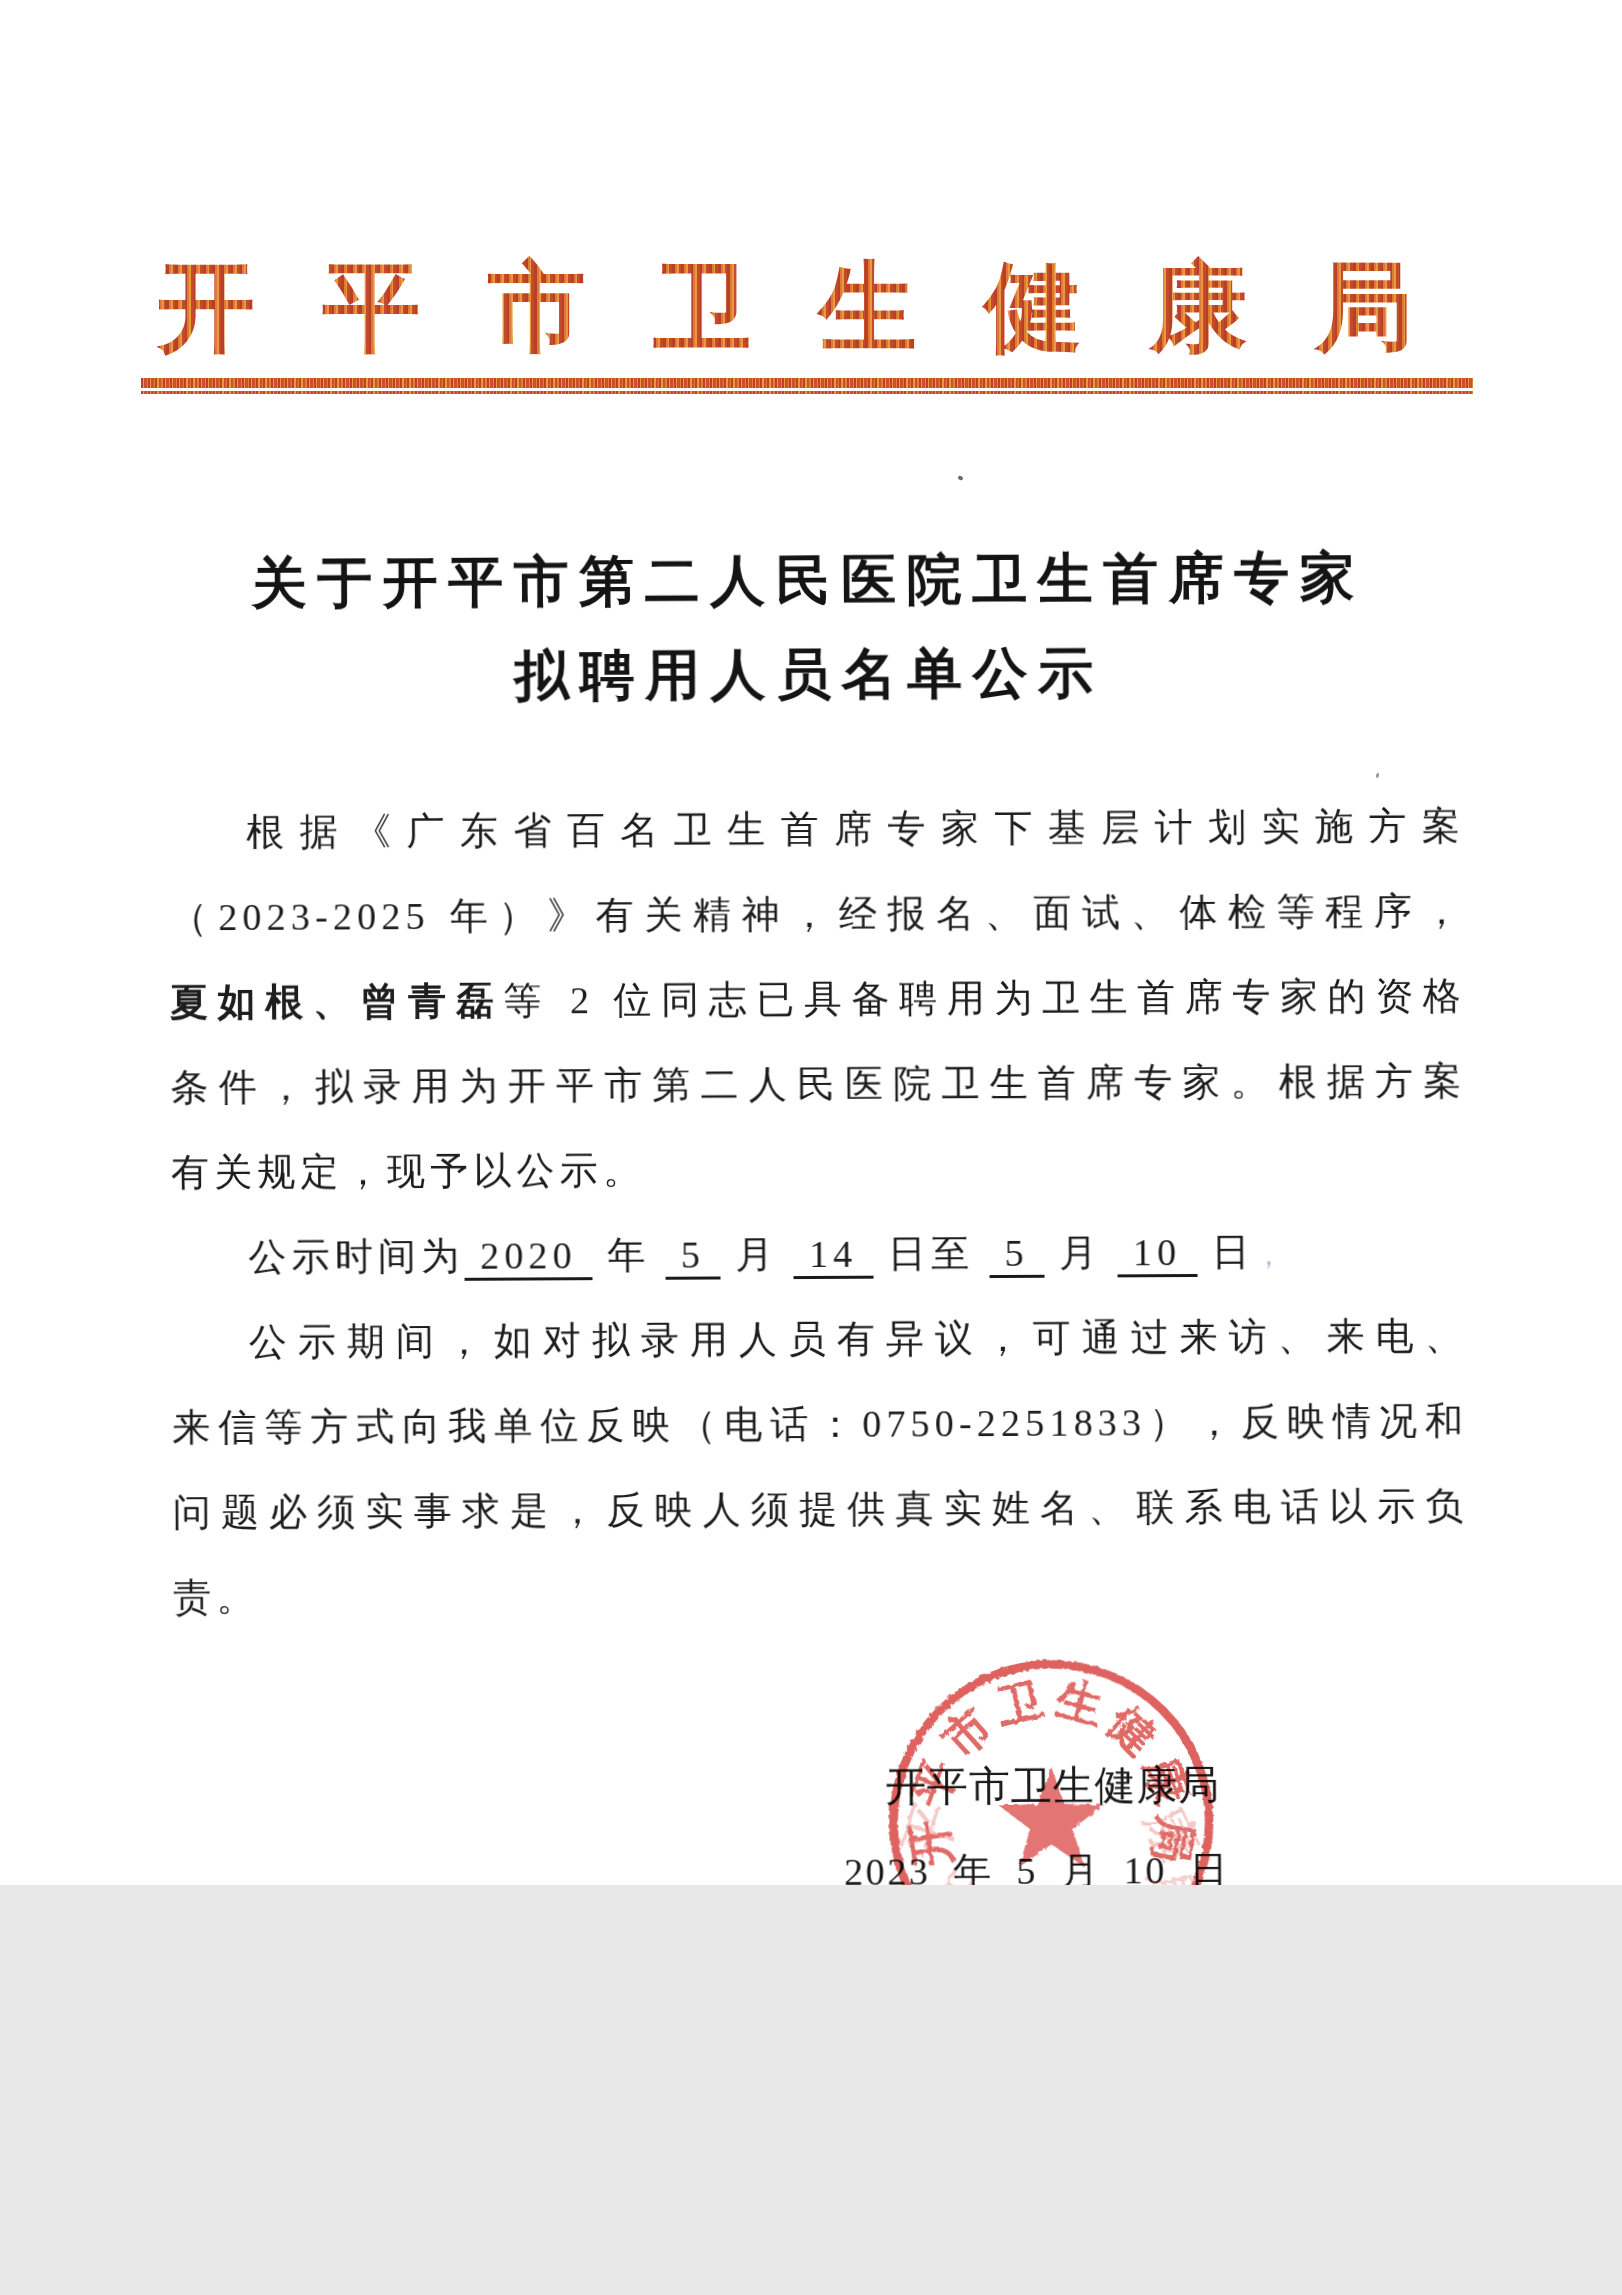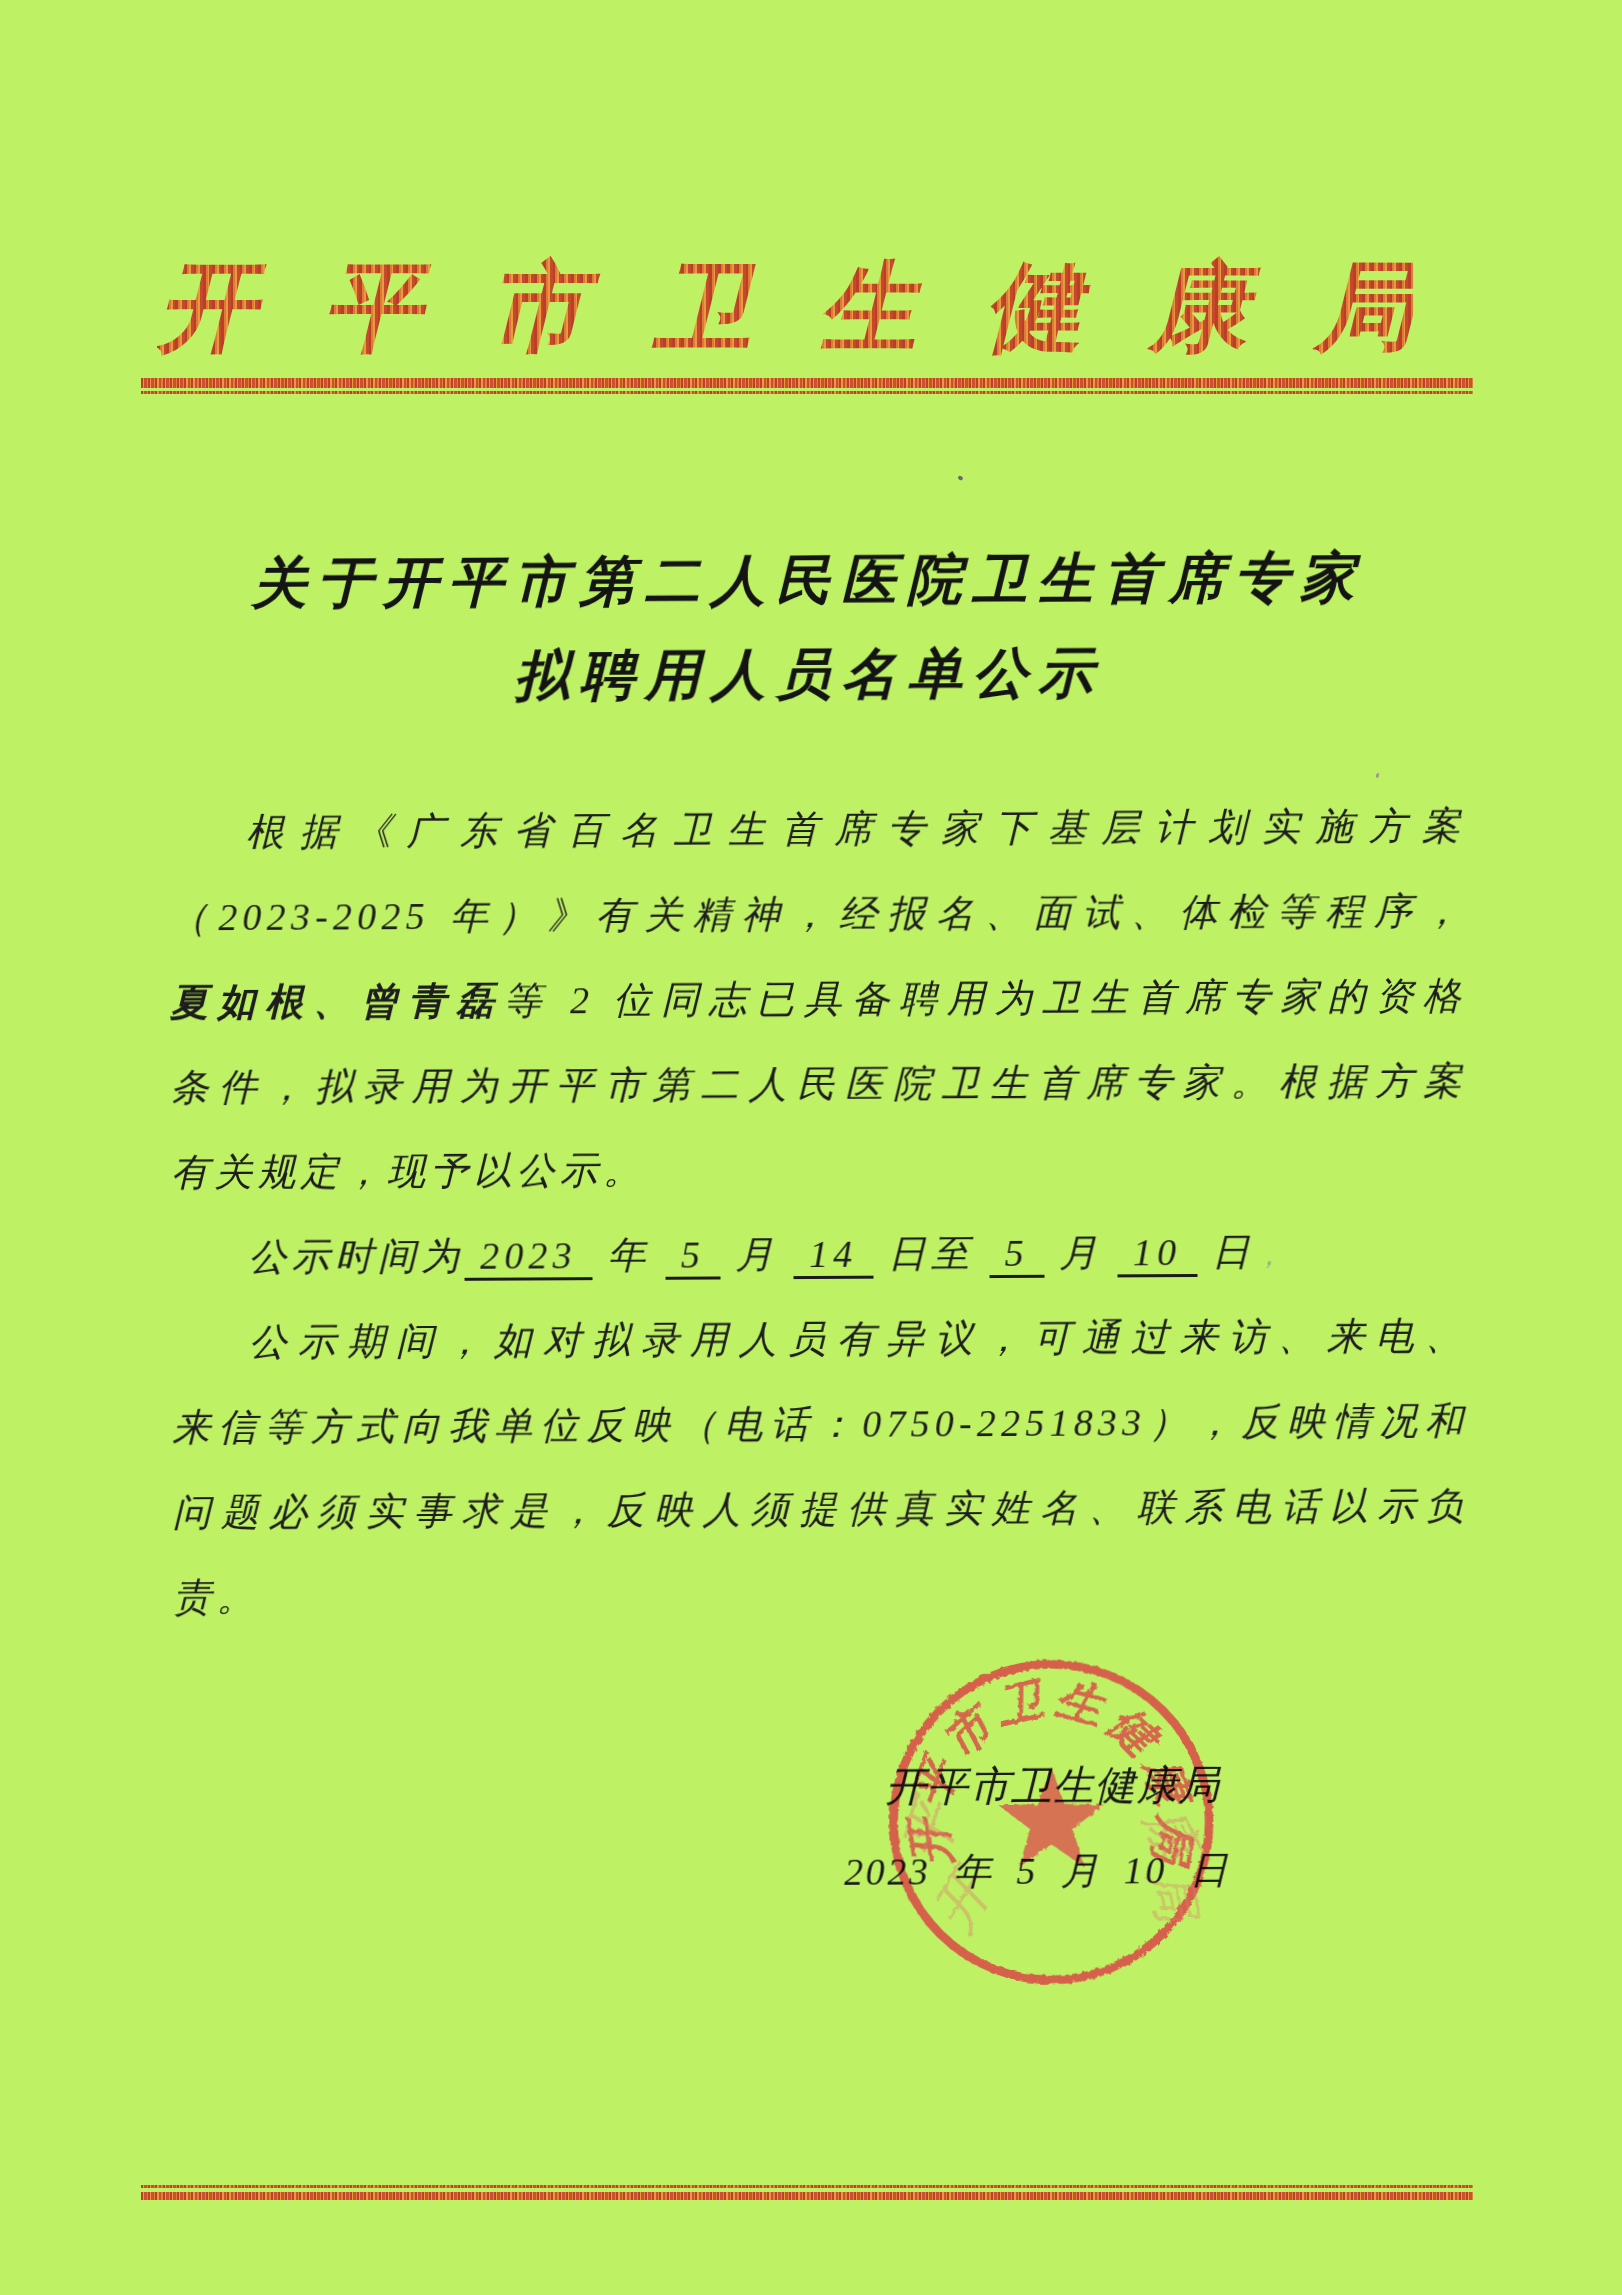--- a/index.html
+++ b/index.html
@@ -1,19 +1,19 @@
 <!DOCTYPE html>
 <html style="font-size:10.5px"><head>
 <meta charset="utf-8">
 <title>Document</title>
 <style>
   html,body{margin:0;padding:0;background:#e8e8e8;}
   .page{
-    position:relative;width:1623px;height:2295px;background:#bef264;overflow:hidden;
-    font-family:"Liberation Serif","DejaVu Serif",serif;color:#1d1d1d;font-style:italic;
+    position:relative;width:1623px;height:1885px;background:#ffffff;overflow:hidden;
+    font-family:"Liberation Serif","DejaVu Serif",serif;color:#1d1d1d;
   }
   
   .masthead{
     position:absolute;left:157px;top:241px;width:1256px;height:137px;
     font-size:98px;line-height:134px;font-weight:bold;
     text-align:justify;text-align-last:justify;
     color:#c4472b;
     background:repeating-linear-gradient(90deg,#b93f28 0 2.6px,#dd7a36 2.6px 4.6px,#e89a3e 4.6px 6.5px,#c44a2c 6.5px 9.2px);
     -webkit-background-clip:text;background-clip:text;-webkit-text-fill-color:transparent;
   }
@@ -78,21 +78,21 @@
   <div id="content">
     <div class="title" style="top:534px">关于开平市第二人民医院卫生首席专家</div>
     <div class="title" style="top:628px">拟聘用人员名单公示</div>
 
     <div class="body-wrap" id="body-lines">
         <div class="bline just ind"><span>根据《广东省百名卫生首席专家下基层计划实施方案</span></div>
         <div class="bline just"><span>（2023-2025 年）》有关精神，经报名、面试、体检等程序，</span></div>
         <div class="bline just"><span class="b">夏如根、曾青磊</span><span>等 2 位同志已具备聘用为卫生首席专家的资格</span></div>
         <div class="bline just"><span>条件，拟录用为开平市第二人民医院卫生首席专家。根据方案</span></div>
         <div class="bline"><span>有关规定，现予以公示。</span></div>
-        <div class="bline ind"><span>公示时间为</span><span class="u">2023</span><span> 年 </span><span class="u">5</span><span> 月 </span><span class="u">14</span><span> 日至 </span><span class="u">5</span><span> 月 </span><span class="u">10</span><span> 日</span><span class="faint">，</span></div>
+        <div class="bline ind"><span>公示时间为</span><span class="u">2020</span><span> 年 </span><span class="u">5</span><span> 月 </span><span class="u">14</span><span> 日至 </span><span class="u">5</span><span> 月 </span><span class="u">10</span><span> 日</span><span class="faint">，</span></div>
         <div class="bline just ind"><span>公示期间，如对拟录用人员有异议，可通过来访、来电、</span></div>
         <div class="bline just"><span>来信等方式向我单位反映（电话：0750-2251833），反映情况和</span></div>
         <div class="bline just"><span>问题必须实事求是，反映人须提供真实姓名、联系电话以示负</span></div>
         <div class="bline"><span>责。</span></div>
       </div>
 
     <div class="sig-org">开平市卫生健康局</div>
     <div class="sig-date">2023 年 5 月 10 日</div>
 
     <svg class="seal" viewBox="0 0 512 512" aria-hidden="true">

